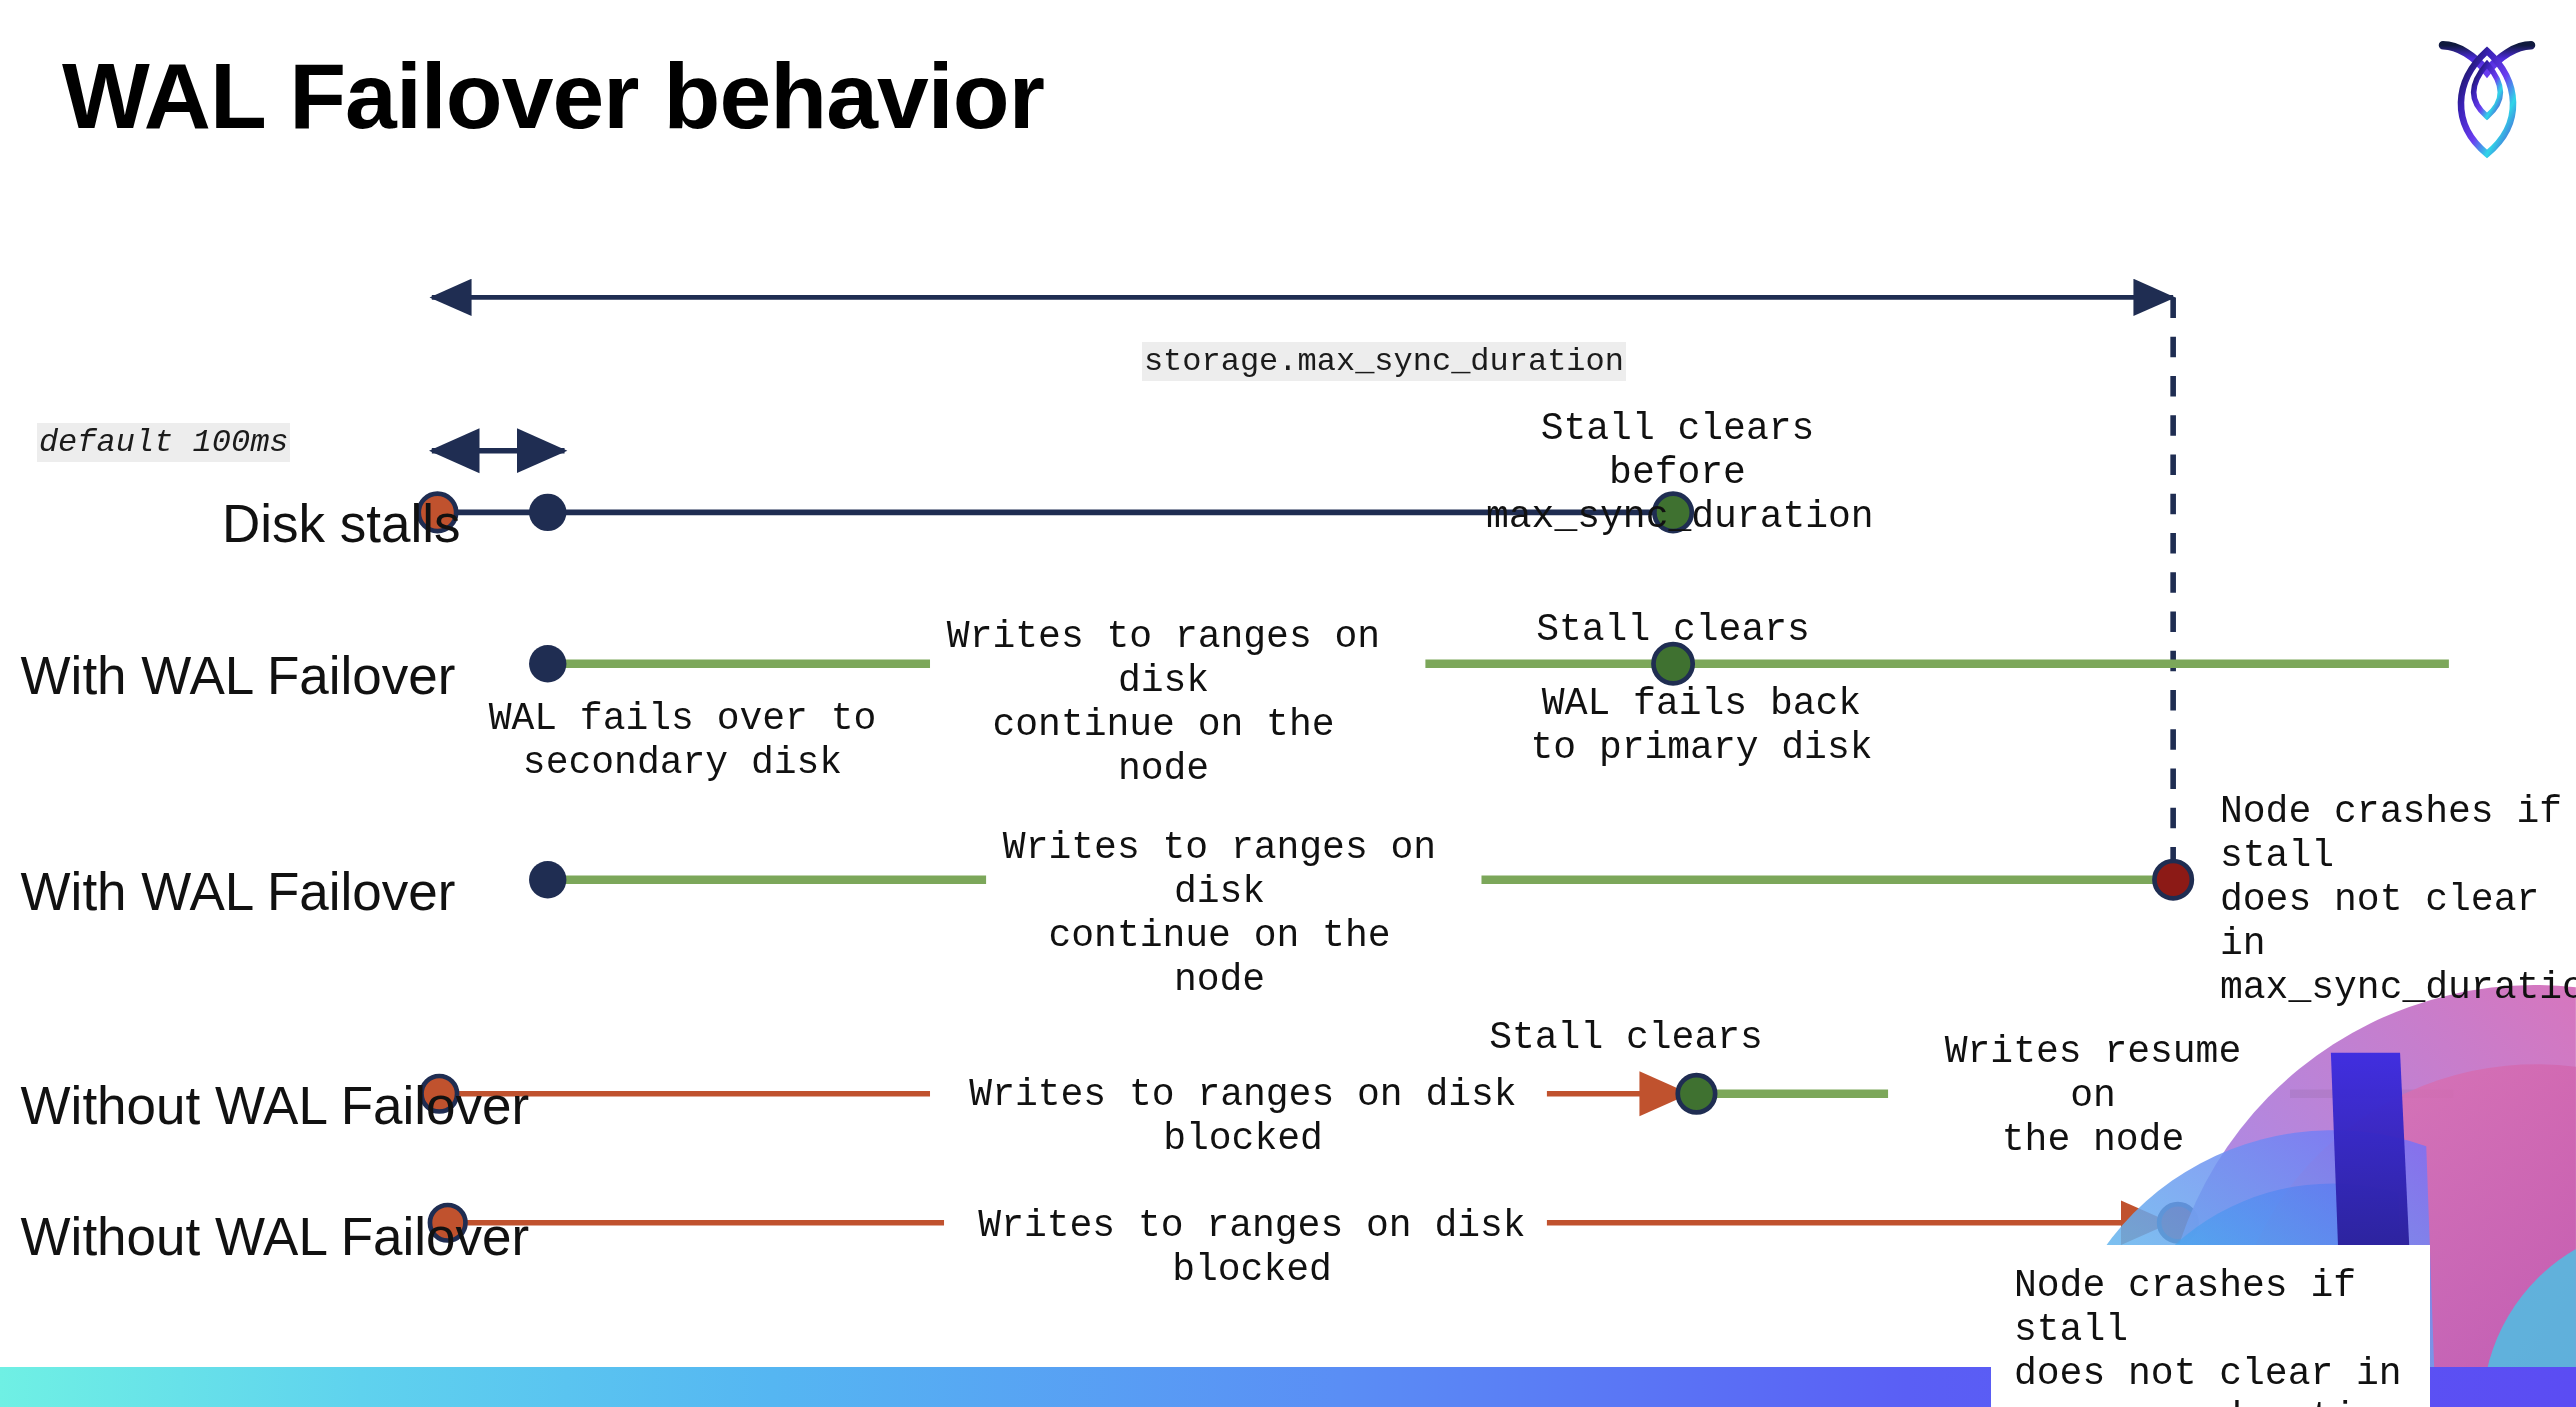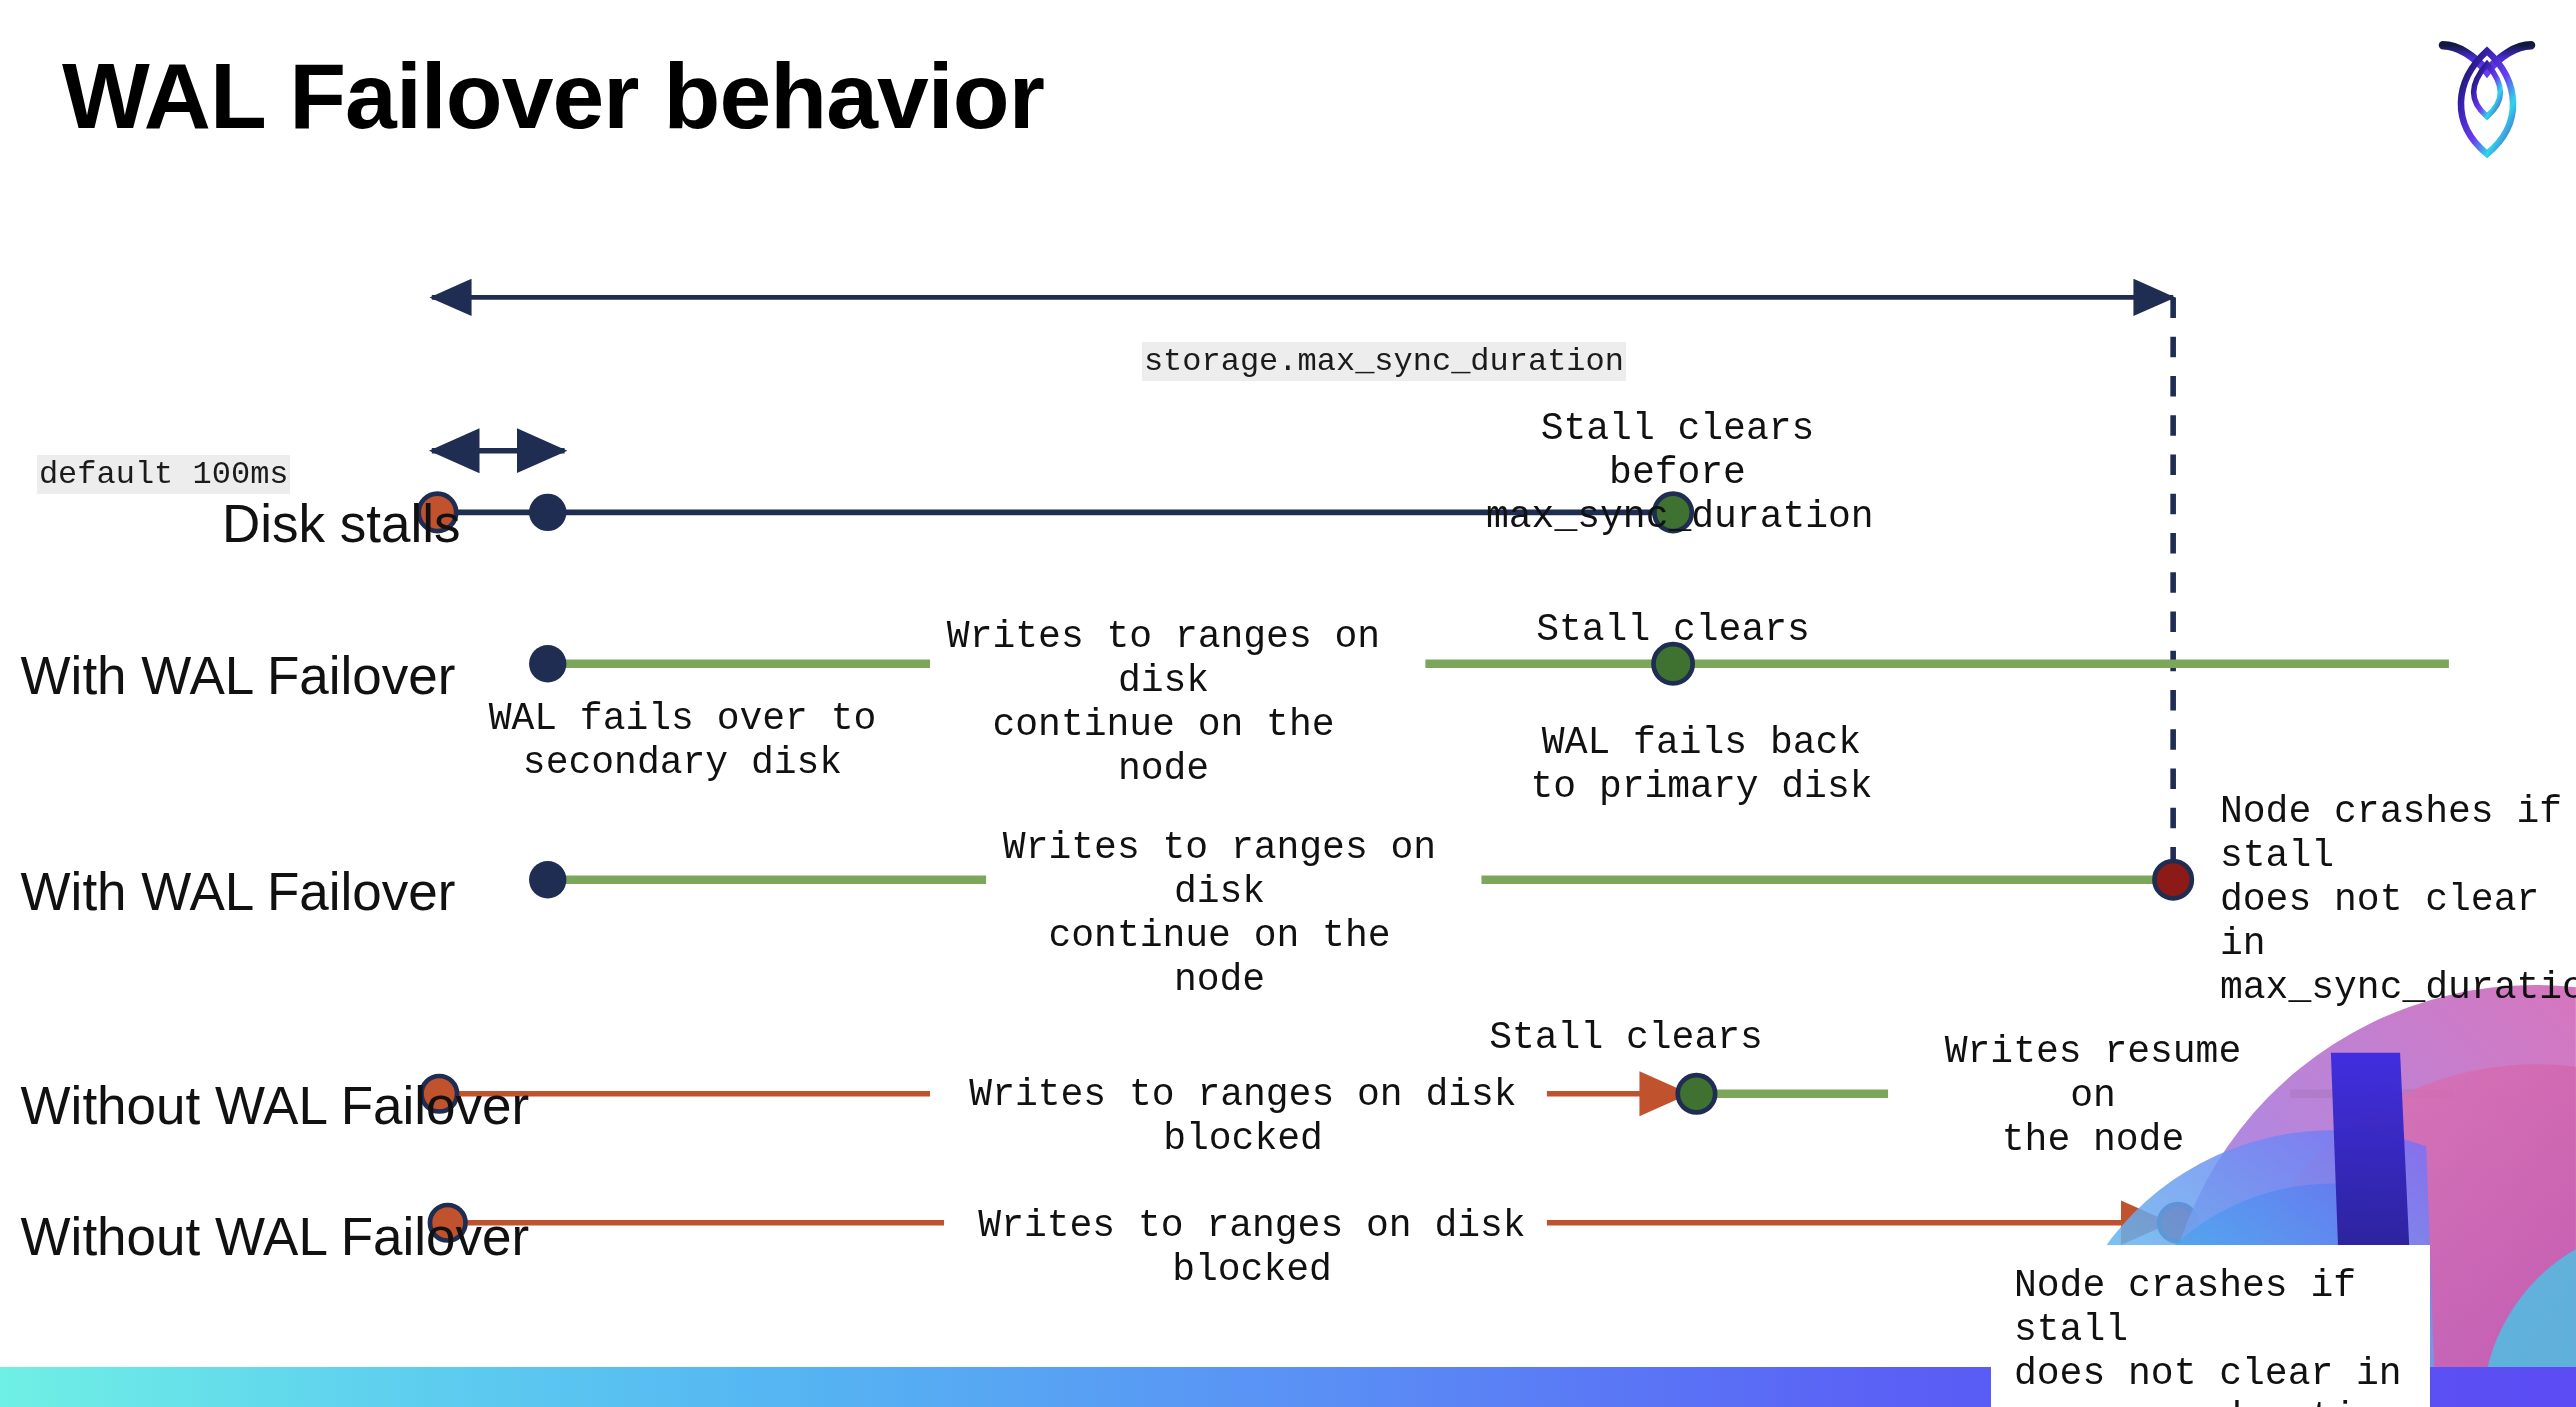--- a/index.html
+++ b/index.html
@@ -244,21 +244,21 @@
   </svg>
 
   <div id="bottom-bar"></div>
 
   <div id="crash-box-2"></div>
 
   <div class="code-note" style="left:1142px; top:259px; text-align:left;">
     <div><span>storage.max_sync_duration</span></div>
   </div>
 
-  <div class="code-note" style="left:37px; top:372px; text-align:left;">
+  <div class="code-note" style="left:37px; top:340px; text-align:left;font-style:italic;">
     <div><span>default 100ms</span></div>
   </div>
 
   <div class="row-label" style="left:222px; top:493px;">Disk stalls</div>
 
   <div class="row-label" style="left:20.6px; top:645px;">With WAL Failover</div>
 
   <div class="row-label" style="left:20.6px; top:861px;">With WAL Failover</div>
 
   <div class="row-label" style="left:20.6px; top:1075px;">Without WAL Failover</div>
@@ -269,21 +269,21 @@
 max_sync_duration</div>
 
   <div class="annot center" style="left:944px; top:615px; width:439px;">Writes to ranges on disk
 continue on the node</div>
 
   <div class="annot center" style="left:1533px; top:608px; width:280px;">Stall clears</div>
 
   <div class="annot center" style="left:477px; top:697px; width:411px;">WAL fails over to
 secondary disk</div>
 
-  <div class="annot center" style="left:1496px; top:721px; width:411px;">WAL fails  back
+  <div class="annot center" style="left:1496px; top:682px; width:411px;">WAL fails  back
 to primary disk</div>
 
   <div class="annot center" style="left:995px; top:826px; width:449px;">Writes to ranges on disk
 continue on the node</div>
 
   <div class="annot left" style="left:2220px; top:790px; width:355px;">Node crashes if stall
 does not clear in
 max_sync_duration</div>
 
   <div class="annot center" style="left:939px; top:1073px; width:608px;">Writes to ranges on disk  blocked</div>

